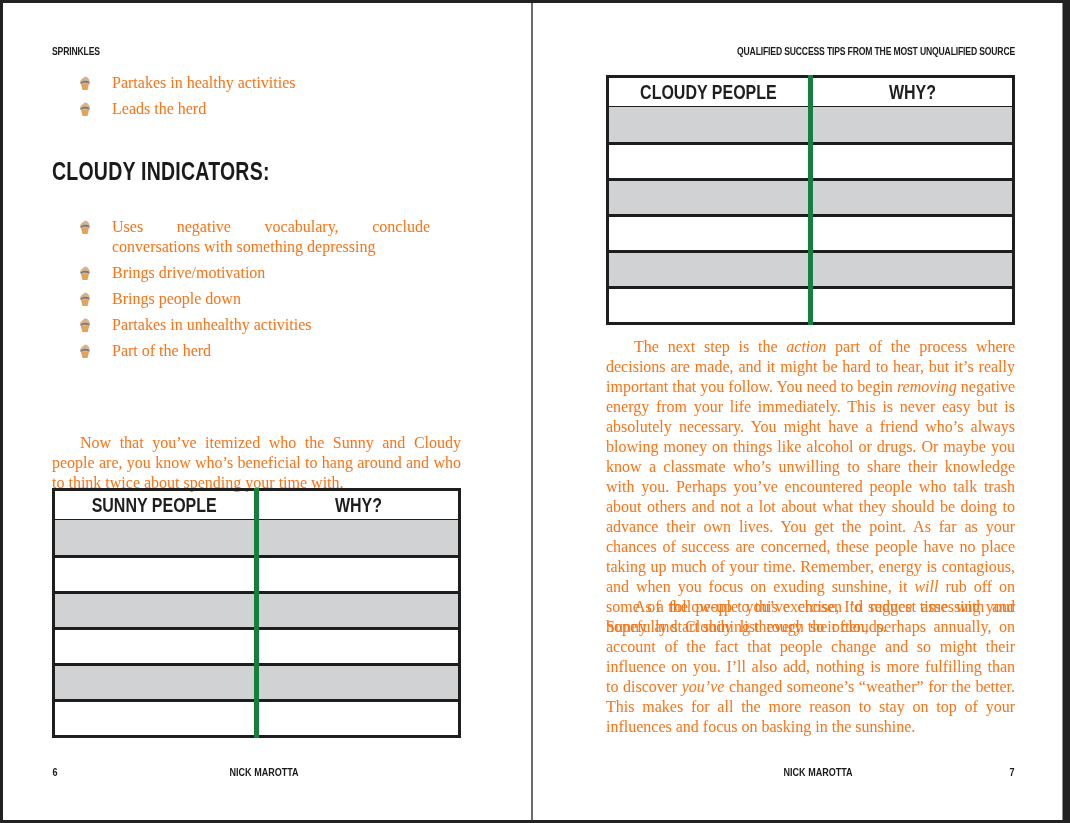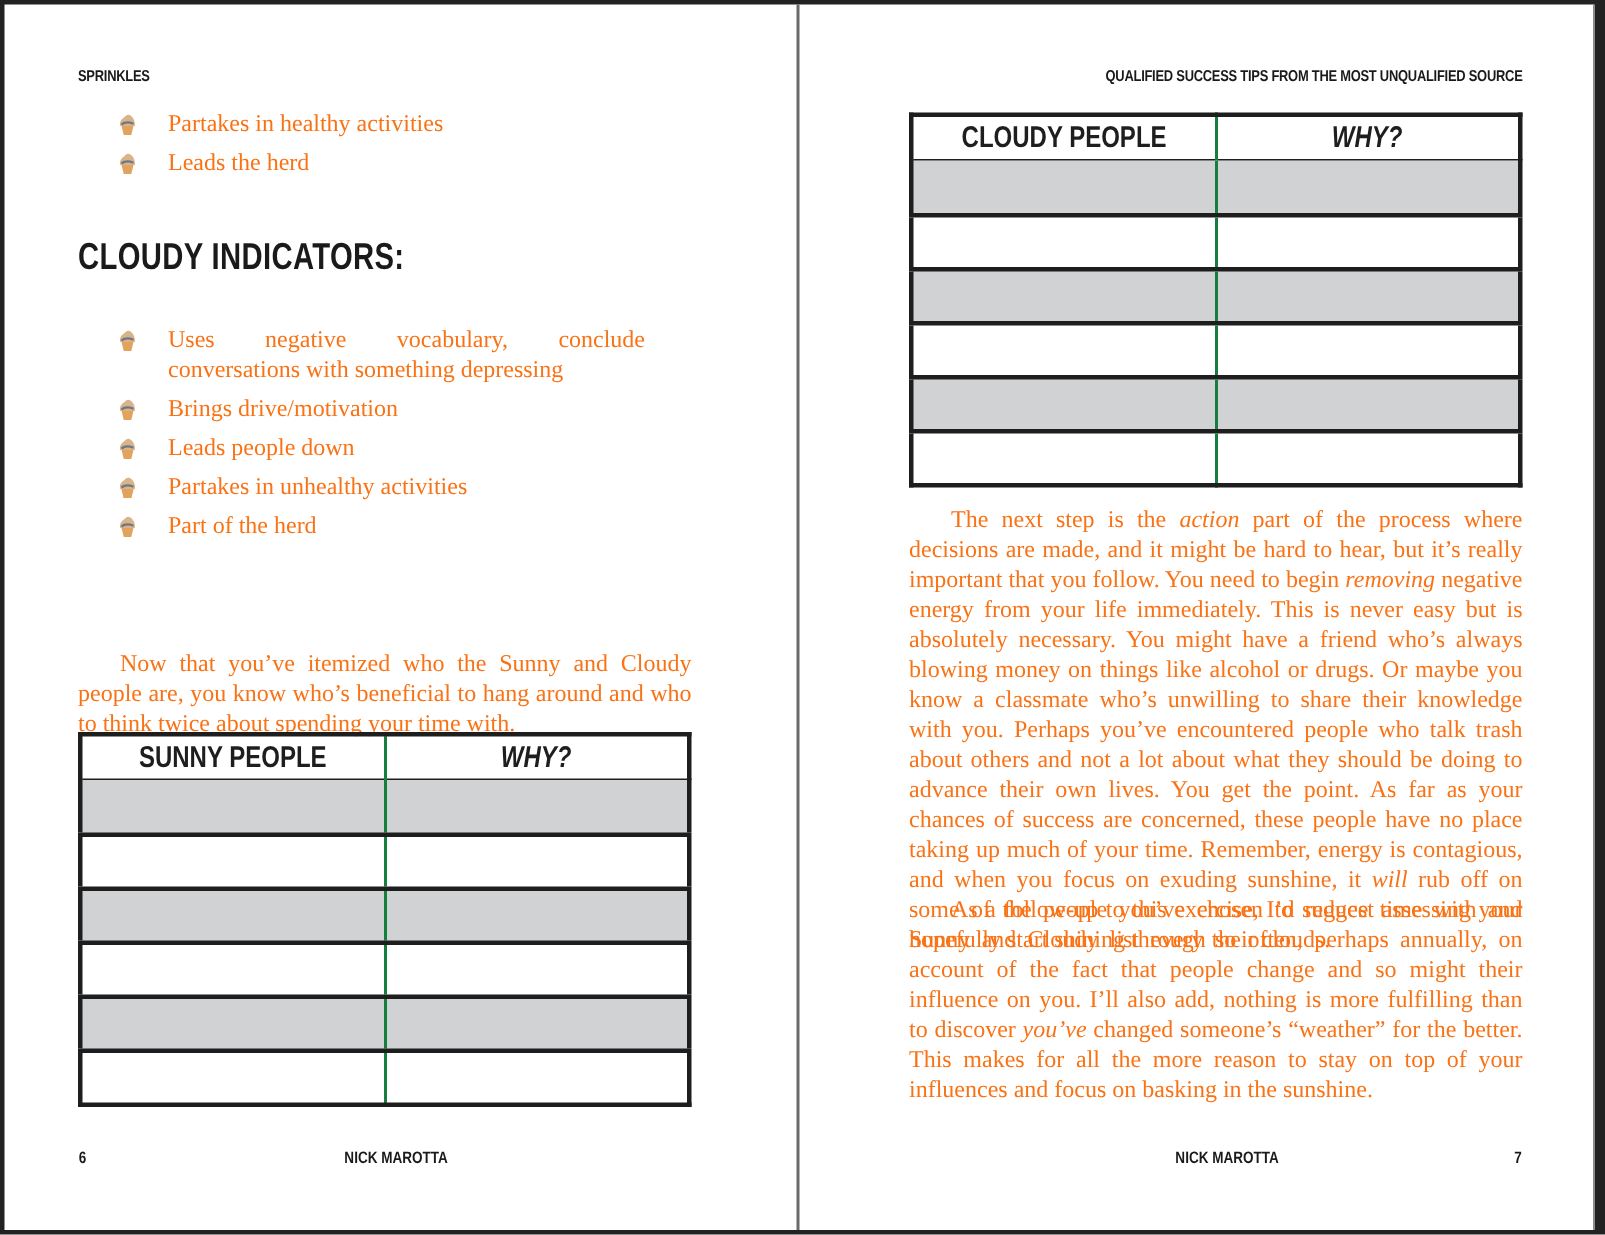--- a/index.html
+++ b/index.html
@@ -45,21 +45,21 @@
 
   .ws-table {
     position: absolute; left: 0; width: 409px; border-collapse: collapse;
     border: 3px solid #1e1e1e; table-layout: fixed;
   }
   .ws-table th {
     height: 28px; padding: 0; font-family: "Liberation Sans", sans-serif; font-weight: bold;
     font-size: 20px; color: #1e1e1e; border-bottom: 1px solid #1e1e1e; vertical-align: bottom;
   }
   .ws-table th span { display: inline-block; transform: scaleX(0.8); padding-bottom: 2px; }
-  .ws-table th + th, .ws-table td + td { border-left: 2px solid #15803d; font-style: italic; }
+  .ws-table th + th, .ws-table td + td { border-left: 5px solid #15803d; }
   .ws-table td { height: 33px; padding: 0; border-top: 3px solid #1e1e1e; }
   .ws-table tr.first td { border-top: none; height: 35px; }
   .ws-table tr.shade td { background: #d1d2d4; }
 
   .footer {
     position: absolute; top: 766px; font-family: "Liberation Sans", sans-serif;
     font-weight: bold; font-size: 11px; color: #1a1a1a; white-space: nowrap;
   }
   .footer span { display: inline-block; transform: scaleX(0.82); }
 </style>
@@ -109,21 +109,21 @@
           <path d="M3 8 Q6 5.5 11 7.5" stroke="#6f7786" stroke-width="1.6" fill="none"></path>
         </svg>
       <span>Brings drive/motivation</span>
     </li>
     <li class="bullet-item">
       <svg class="bullet-icon" viewBox="0 0 14 16">
           <path d="M3 9 L11 9 L9.5 15 L4.5 15 Z" fill="#e2a35c"></path>
           <path d="M2 9 Q1.5 5 5 3 Q7 0.5 9 2 Q12 4 12 9 Z" fill="#d9b48a"></path>
           <path d="M3 8 Q6 5.5 11 7.5" stroke="#6f7786" stroke-width="1.6" fill="none"></path>
         </svg>
-      <span>Leads people down</span>
+      <span>Brings people down</span>
     </li>
     <li class="bullet-item">
       <svg class="bullet-icon" viewBox="0 0 14 16">
           <path d="M3 9 L11 9 L9.5 15 L4.5 15 Z" fill="#e2a35c"></path>
           <path d="M2 9 Q1.5 5 5 3 Q7 0.5 9 2 Q12 4 12 9 Z" fill="#d9b48a"></path>
           <path d="M3 8 Q6 5.5 11 7.5" stroke="#6f7786" stroke-width="1.6" fill="none"></path>
         </svg>
     </li>
     <li class="bullet-item">
       <svg class="bullet-icon" viewBox="0 0 14 16">

